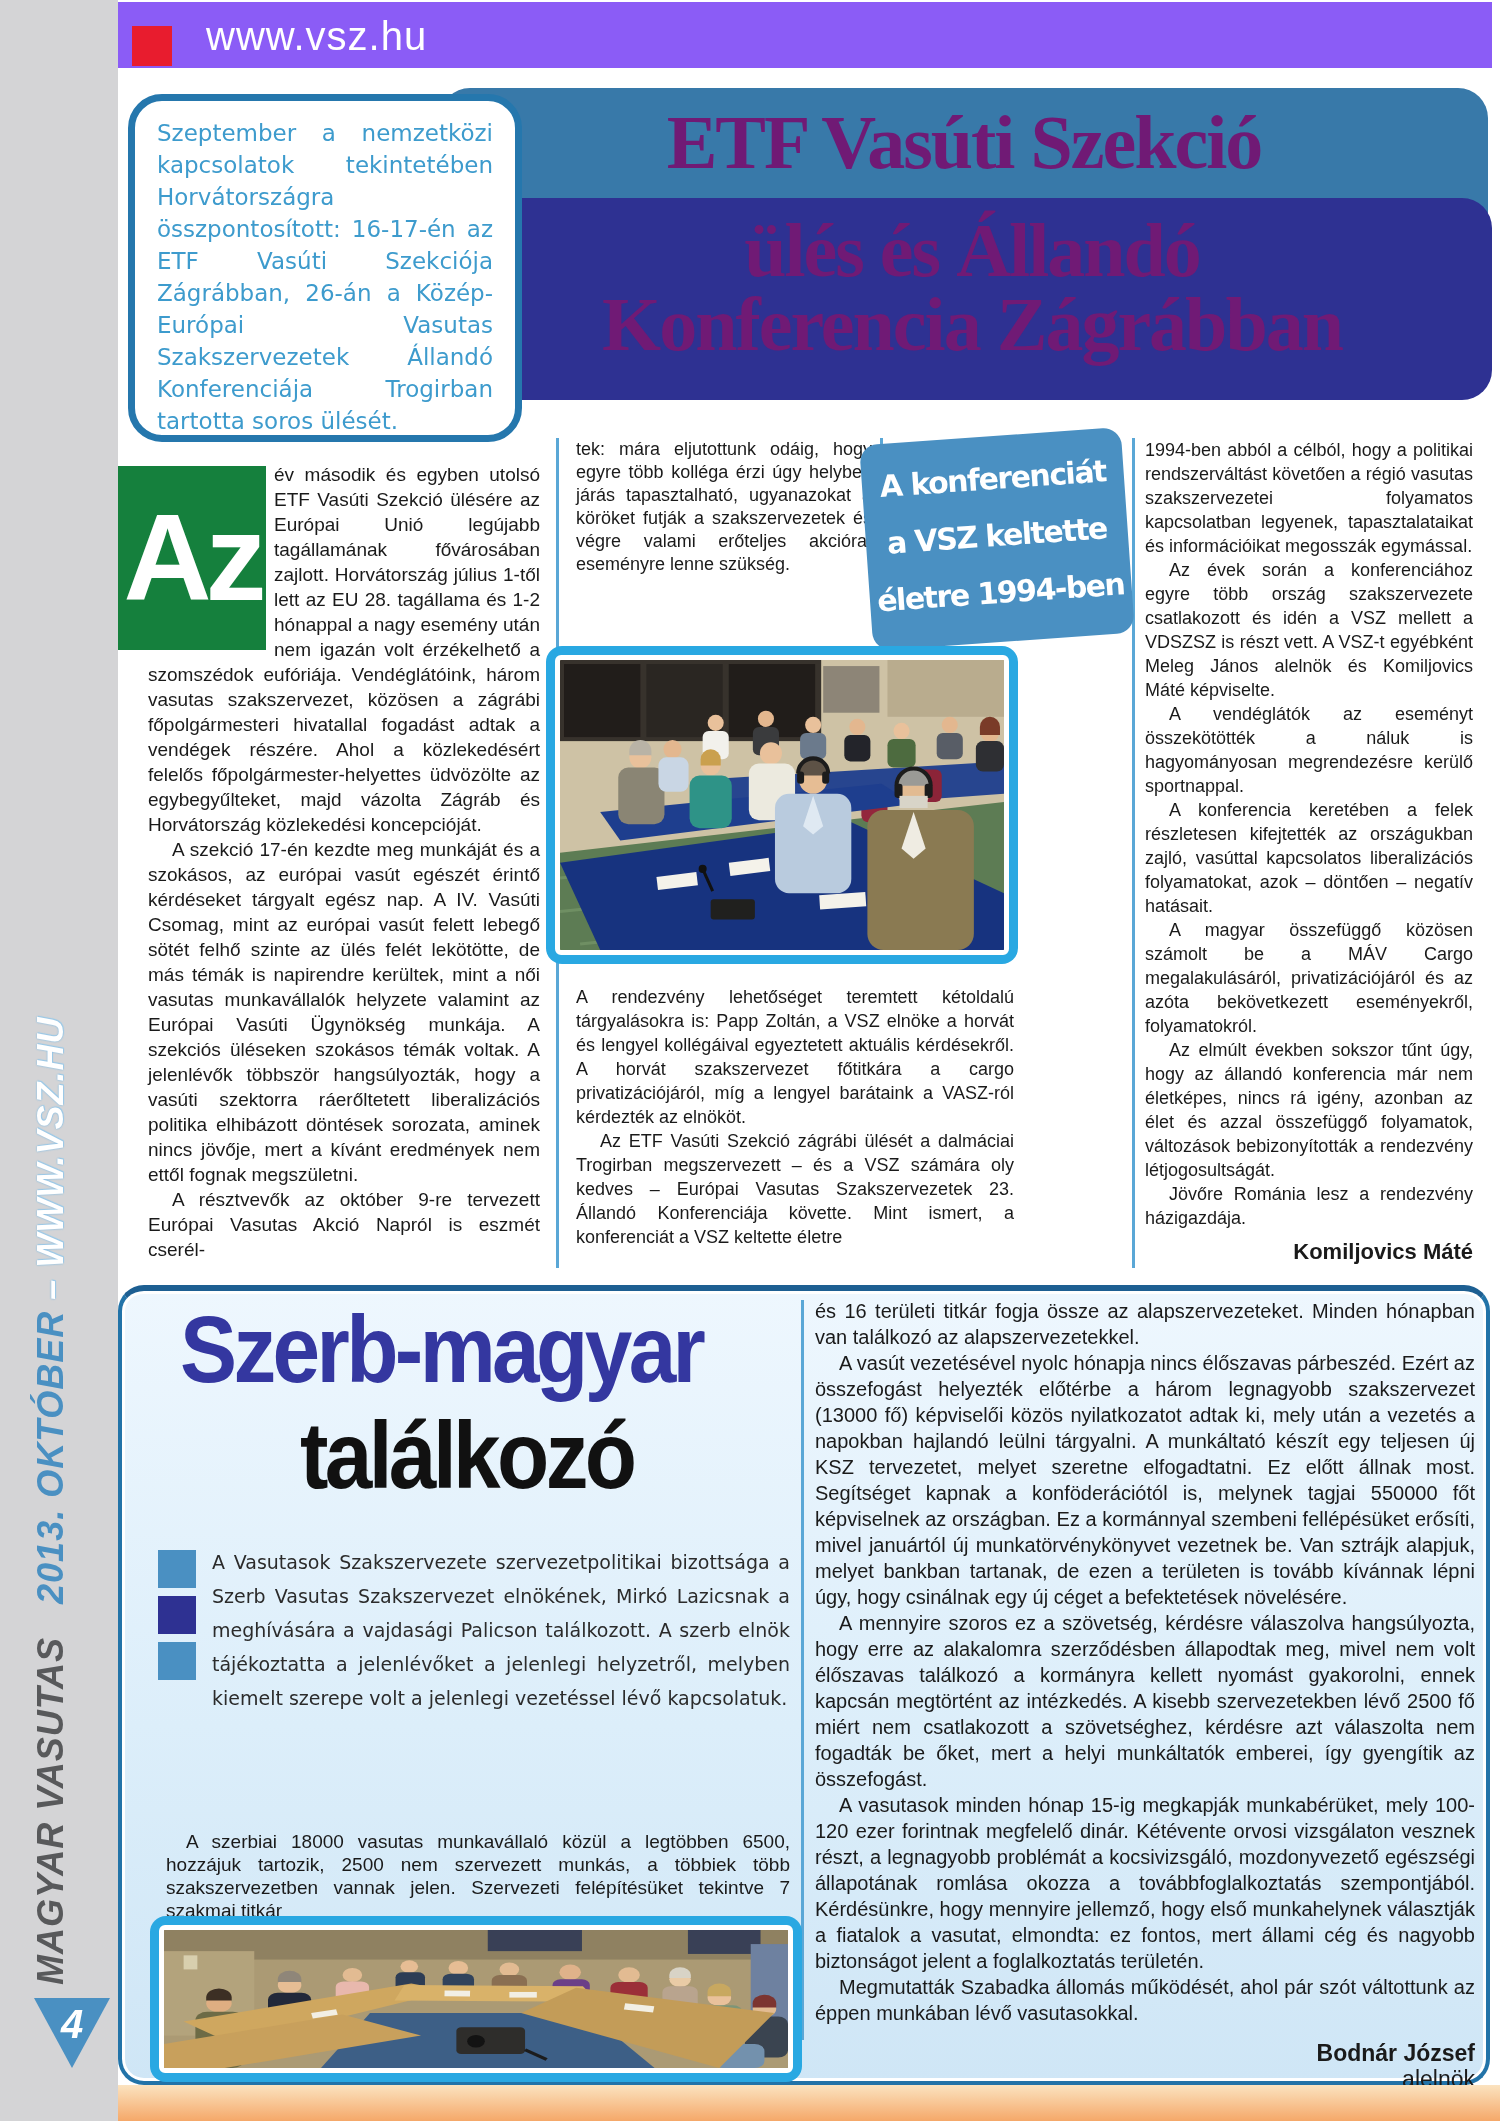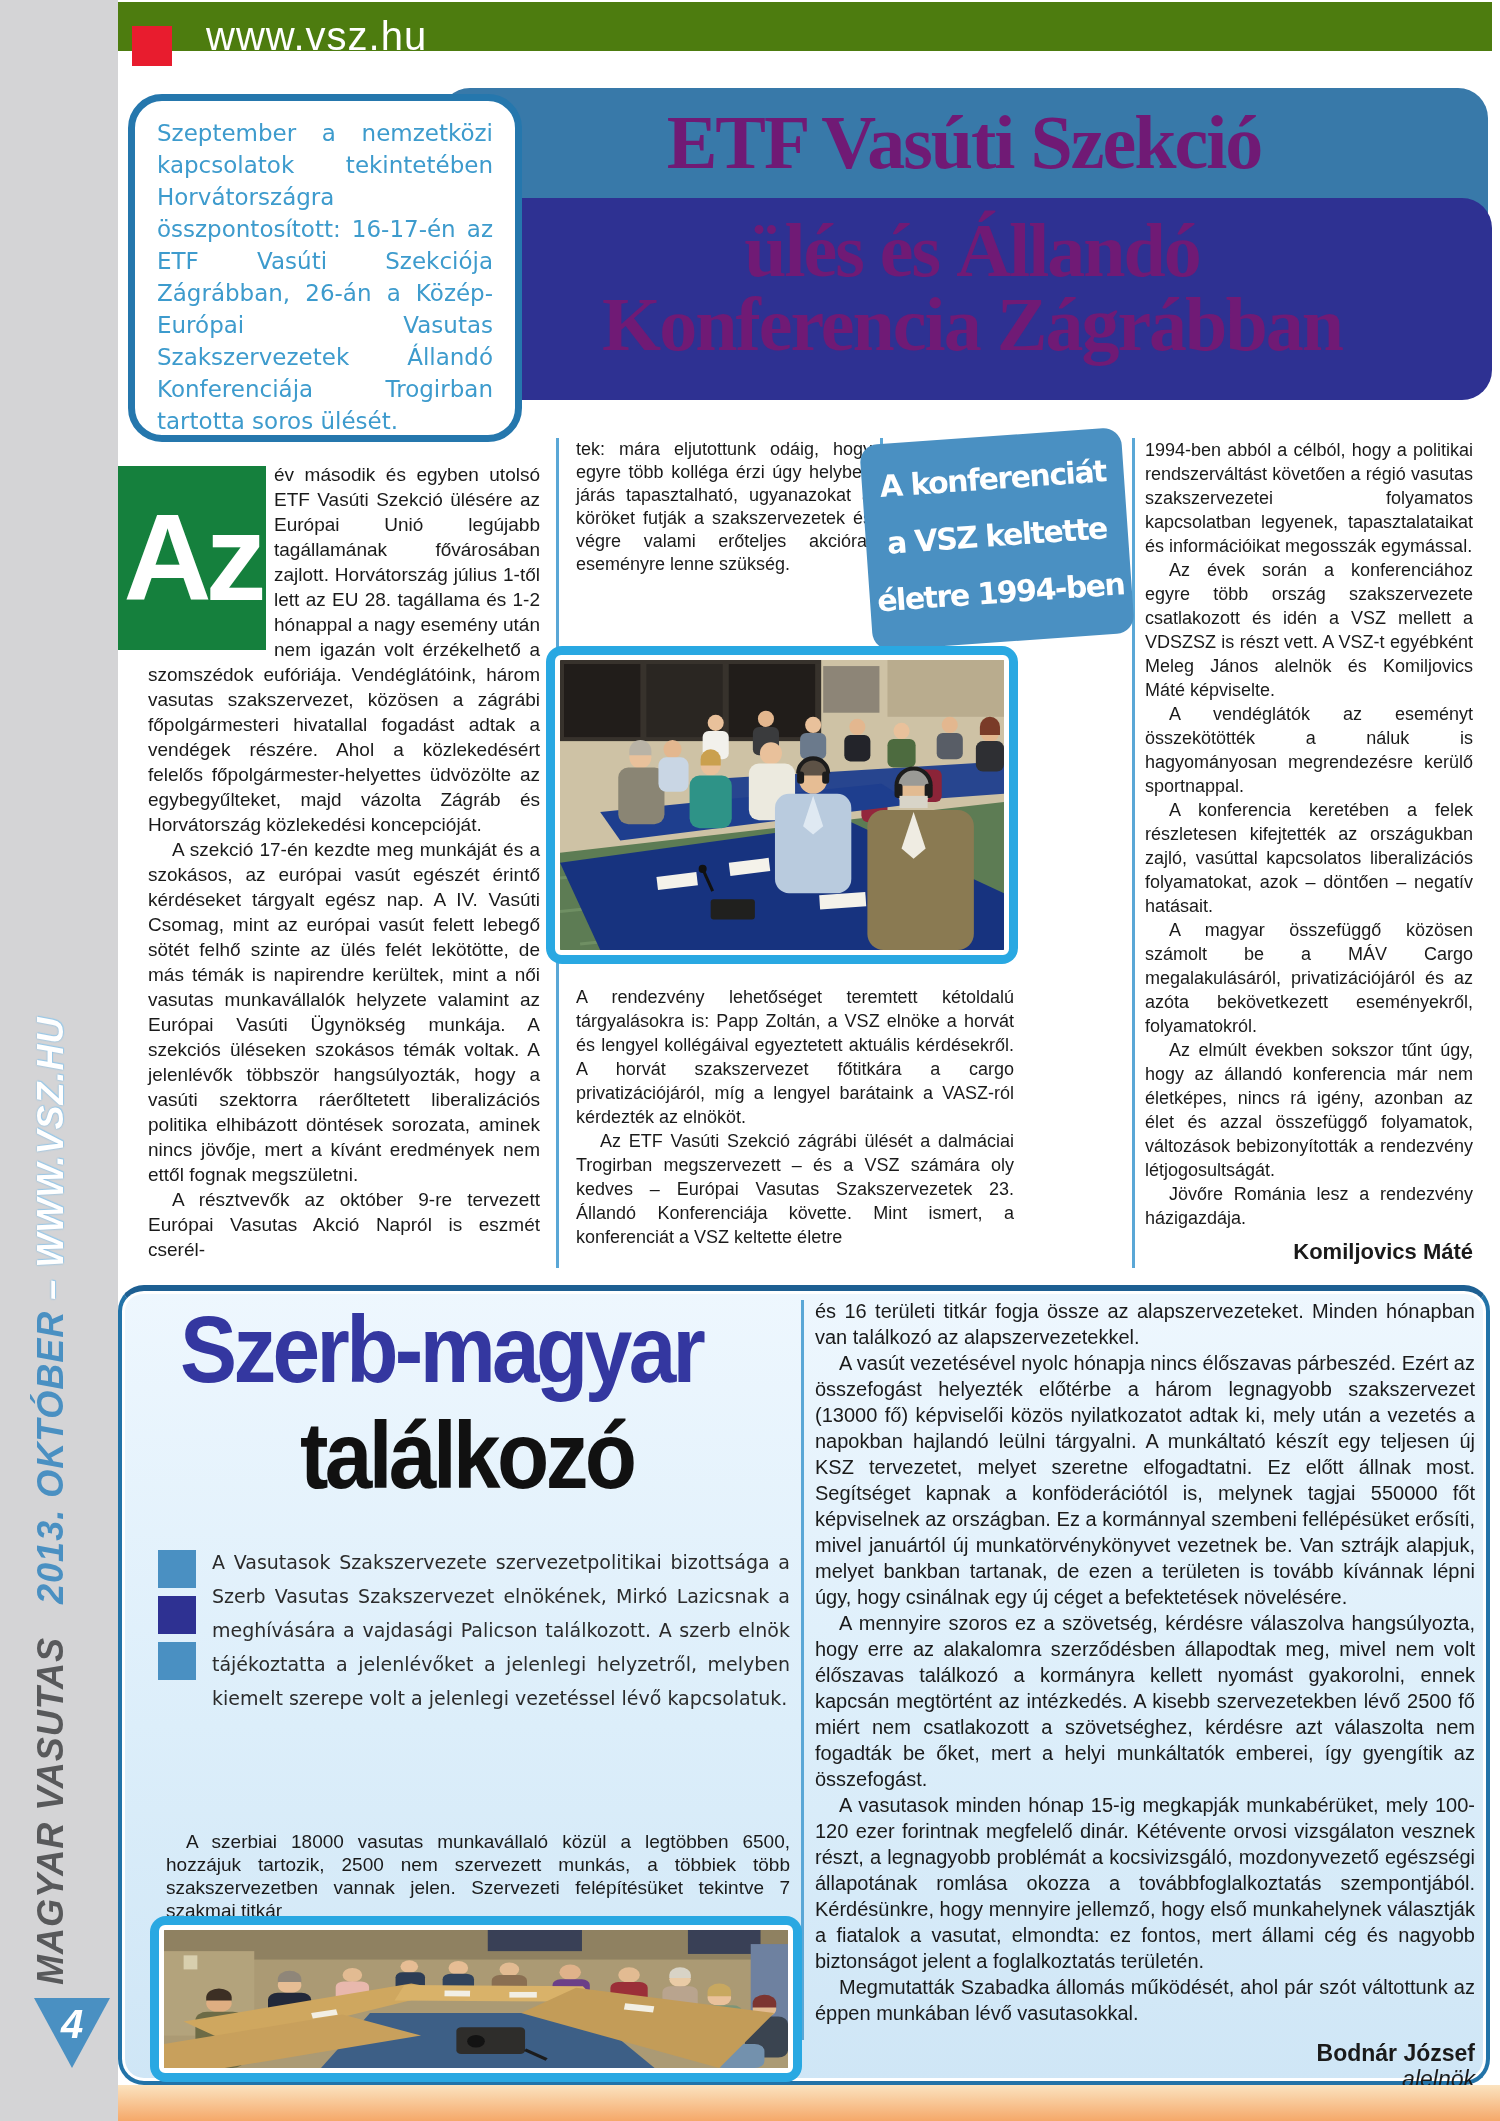--- a/index.html
+++ b/index.html
@@ -2,21 +2,21 @@
 <html><head>
 <meta charset="utf-8">
 <style>
   html,body{margin:0;padding:0;}
   body{
     width:1500px;height:2121px;position:relative;overflow:hidden;
     background:#ffffff;font-family:"Liberation Sans",sans-serif;color:#1a1a1a;
   }
   
   .gray-strip{position:absolute;left:0;top:0;width:118px;height:2121px;background:#d4d4d6;}
-  .header-bar{position:absolute;left:118px;top:2px;right:8px;height:49px;background:#4d7c0f;}
+  .header-bar{position:absolute;left:118px;top:2px;right:8px;height:66px;background:#8b5cf6;}
   .red-square{position:absolute;left:14px;top:24px;width:40px;height:40px;background:#e81c2e;}
   .header-url{position:absolute;left:88px;top:12px;color:#fff;font-size:40px;letter-spacing:1px;}
   
   .title-band{position:absolute;left:440px;top:88px;width:1048px;height:228px;background:#3879a9;border-radius:30px;}
   .navy-box{position:absolute;left:452px;top:198px;width:1040px;height:202px;background:#2e3192;border-radius:30px;}
   .t-line{position:absolute;left:440px;width:1048px;text-align:center;color:#701a75;
     font-family:"Liberation Serif",serif;font-weight:bold;letter-spacing:-2px;font-size:76px;line-height:92px;}
   .t1{top:96px;}
   .t2{top:204px;left:452px;width:1040px;}
   .t3{top:278px;left:452px;width:1040px;}
@@ -65,21 +65,21 @@
   .b2{top:1596px;background:#2e3192;}
   .b3{top:1642px;background:#4a90c2;}
   .lead{position:absolute;left:212px;top:1545px;width:578px;
     font-family:"DejaVu Sans",sans-serif;font-size:19px;line-height:34px;color:#2b2b2b;text-align:justify;}
   .small-left{position:absolute;left:158px;top:1822px;width:640px;font-size:19px;line-height:23px;text-align:justify;}
   .small-left .p{margin:8px;text-indent:20px;}
   .div-d{left:801px;top:1300px;height:740px;}
   .a2-right{left:815px;top:1298px;width:660px;font-size:20px;line-height:26px;}
   .a2-sig{text-align:right;margin-top:14px;font-size:23px;}
   .a2-sig .name{font-weight:bold;display:block;}
-  .a2-sig .role{display:block;font-style:italic;}
+  .a2-sig .role{display:block;}
   
   .orange-strip{position:absolute;left:118px;top:2085px;right:0;height:36px;
     background:linear-gradient(180deg,#fbe3c0 0%,#f5a869 100%);}
   
   .sidebar-vert{position:absolute;left:30px;top:1985px;transform:rotate(-90deg);transform-origin:0 0;
     white-space:nowrap;font-style:italic;font-weight:bold;font-size:36px;letter-spacing:1px;}
   .sv-mag{color:#58595b;}
   .sv-issue{color:#4a90c2;}
   .sv-site{color:#ffffff;text-shadow:0 0 2px #8fc0e2,0 0 2px #8fc0e2,1px 1px 0 #a9cfe8;}
   .page-tri{position:absolute;left:34px;top:1998px;width:0;height:0;

